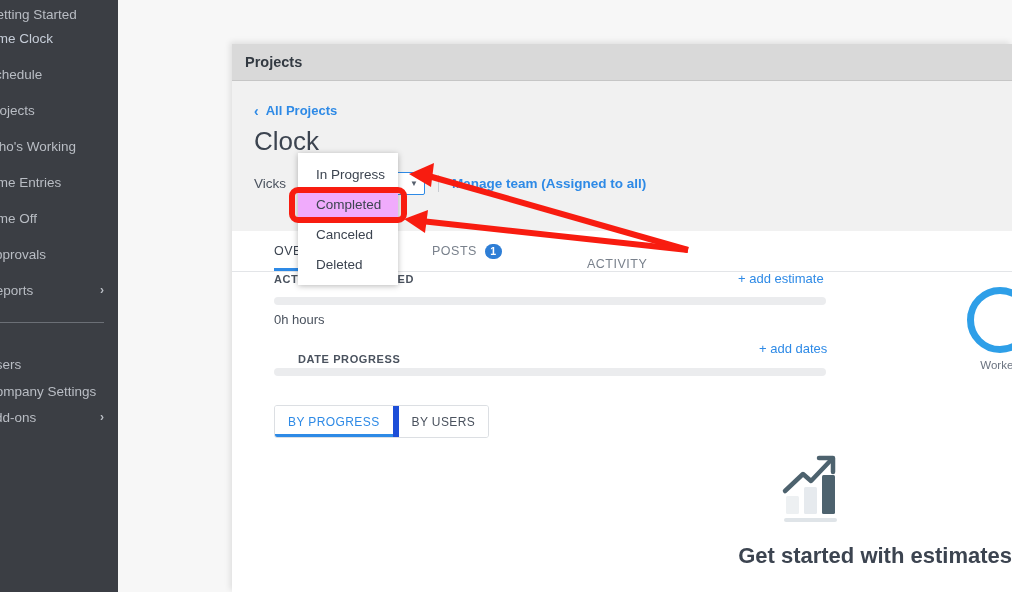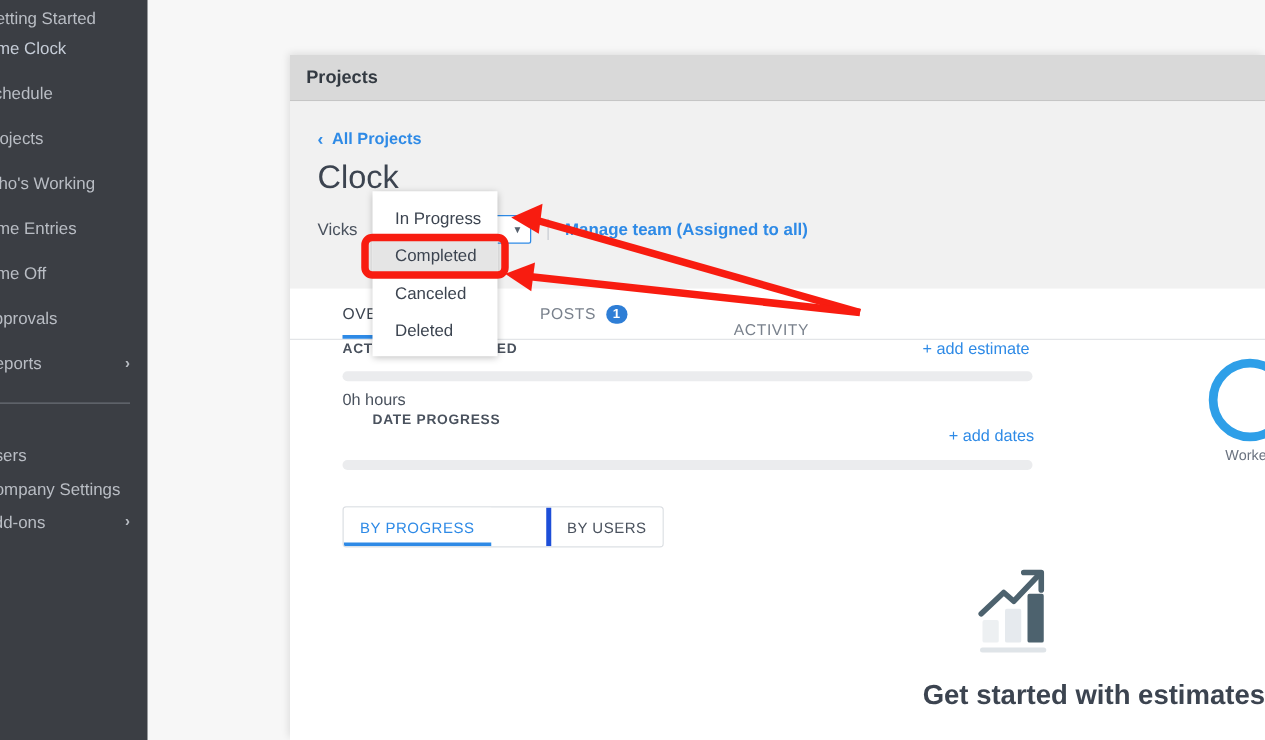--- a/index.html
+++ b/index.html
@@ -269,21 +269,21 @@
     background: #fff;
   }
   .seg.active { color: #2e8ae6; }
   .seg.active::after {
     content: "";
     position: absolute;
     left: 0; right: 0; bottom: 0;
     height: 3px;
     background: #2e8ae6;
   }
-  .seg + .seg { border-left: 4px solid #1d4ed8; margin-left: 44px; }
+  .seg + .seg { border-left: 6px solid #1d4ed8; }
 
   
   #empty-state {
     position: absolute;
     left: 380px;
     top: 405px;
     width: 400px;
     text-align: right;
   }
   #empty-title {
@@ -312,21 +312,21 @@
   .dd-item {
     height: 30px;
     display: flex;
     align-items: center;
     padding-left: 18px;
     font-size: 13.5px;
     color: #3c4450;
     cursor: pointer;
     box-sizing: border-box;
   }
-  .dd-item.hovered { background: #e5e5e5; }
+  .dd-item.hovered { background: #f0abfc; }
 
   
   #annotations {
     position: absolute;
     left: 0; top: 0;
     width: 1012px; height: 592px;
     pointer-events: none;
     z-index: 60;
   }
 </style>
@@ -416,21 +416,21 @@
       <div class="tab" style="left: 355px; align-items: flex-end;">
         <span>ACTIVITY</span>
       </div>
     </div>
 
   <div class="stat-label" style="left:42px; top:229px;">ACTUAL VS ESTIMATED</div>
   <div class="stat-action" style="left:506px; top:227px;text-align:center;">+ add estimate</div>
   <div class="progress-track" style="left:42px; top:253px; width:552px;"></div>
   <div id="worked-text">0h hours</div>
 
-  <div class="stat-label" style="left:42px; top:286px;padding-left:24px;">DATE PROGRESS</div>
+  <div class="stat-label" style="left:42px; top:309px;padding-left:24px;">DATE PROGRESS</div>
   <div class="stat-action" style="left:527px; top:297px;">+ add dates</div>
   <div class="progress-track" style="left:42px; top:324px; width:552px;"></div>
 
   <div id="donut-wrap">
     <div id="donut"></div>
     <div id="donut-caption">Worked</div>
   </div>
 
   <div id="segmented">
       <div class="seg active">BY PROGRESS</div>

